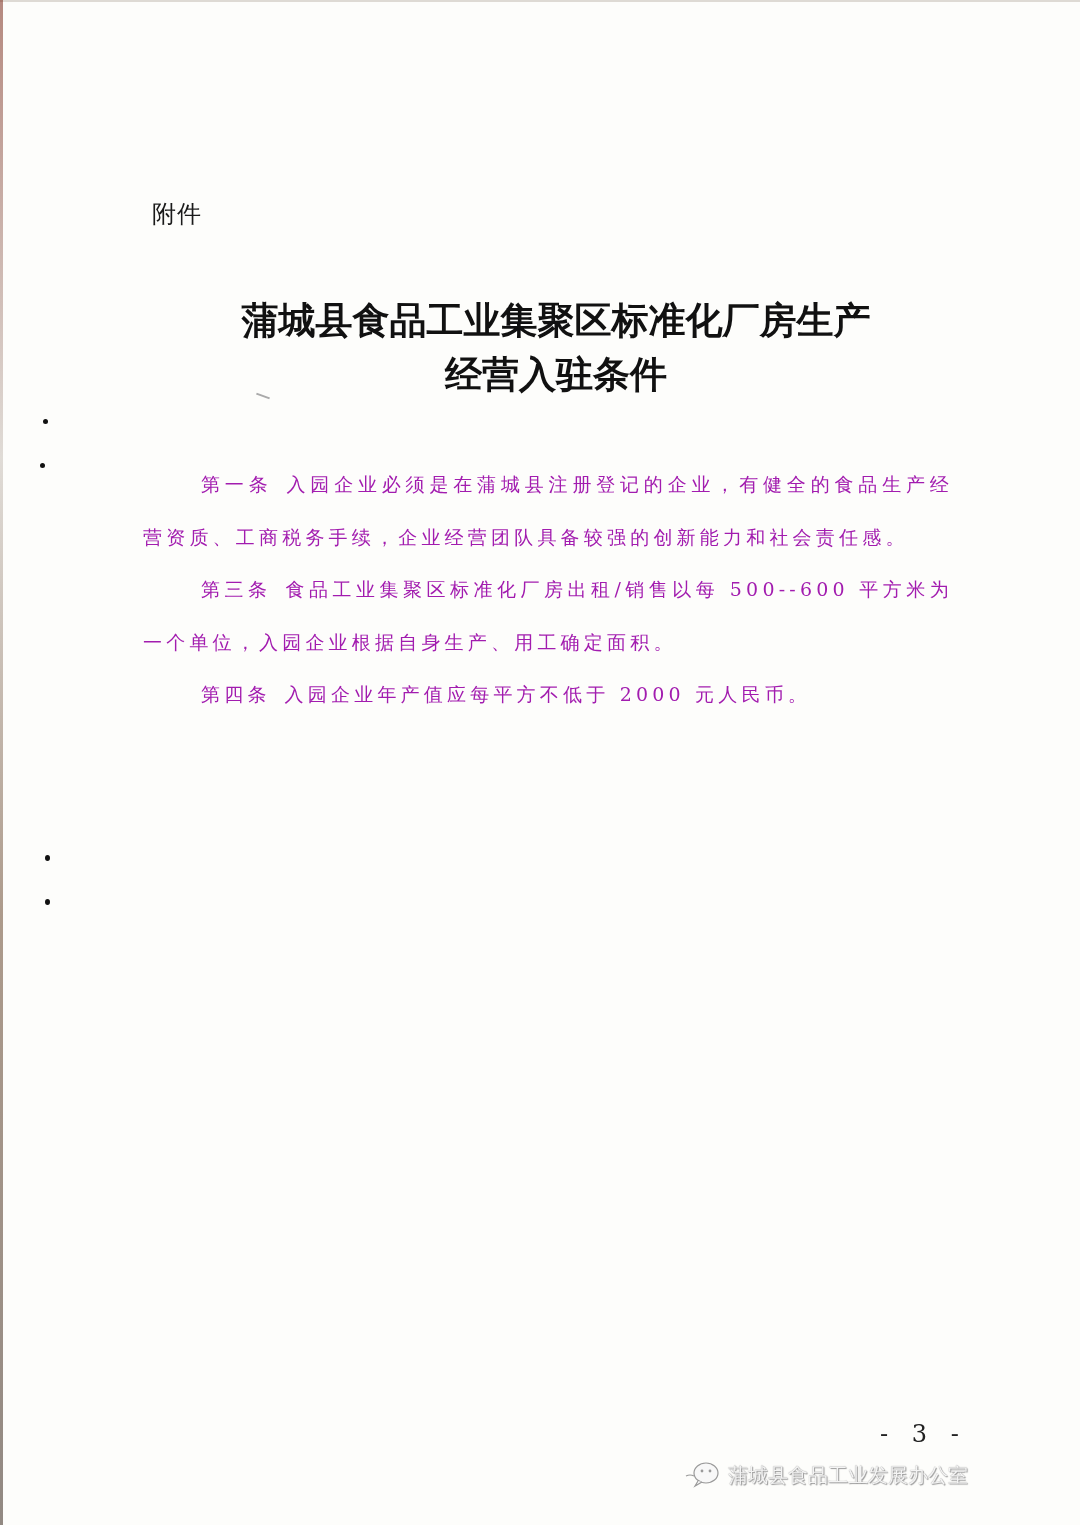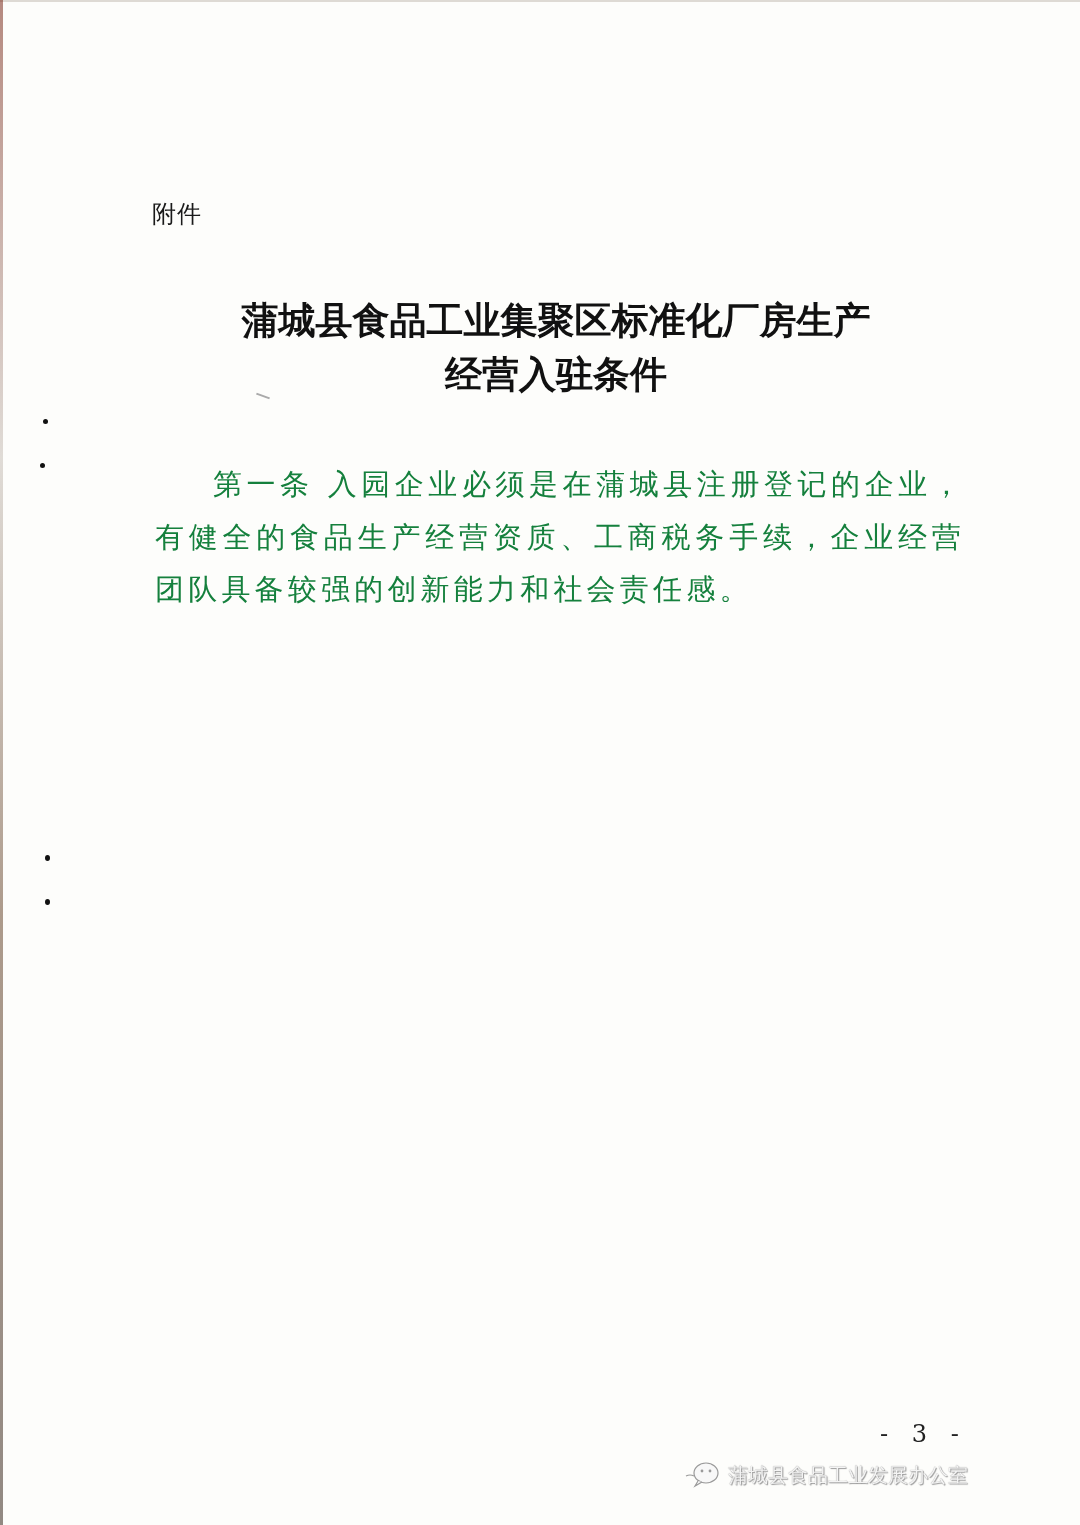--- a/index.html
+++ b/index.html
@@ -45,27 +45,27 @@
       font-family: "DejaVu Serif", "Liberation Serif", serif;
       font-weight: bold;
       font-size: 37px;
       letter-spacing: 0px;
       color: #111;
     }
     .title.line1 { top: 296px; left: 16px; }
     .title.line2 { top: 350px; left: 16px; }
     .body-text {
       position: absolute;
-      left: 155px;
+      left: 143px;
       top: 458px;
       width: 810px;
-      font-size: 29px;
+      font-size: 19px;
       line-height: 52.5px;
       letter-spacing: 4.2px;
-      color: #15803d;
+      color: #a21caf;
     }
     .article {
       margin: 0;
       text-indent: 58px;
       text-align: justify;
     }
     .article-num {
       margin-right: 14px;
     }
     .page-number {
@@ -116,20 +116,26 @@
 <div class="attachment-label">附件</div>
 
 <div class="title line1">蒲城县食品工业集聚区标准化厂房生产</div>
 <div class="title line2">经营入驻条件</div>
 <div class="title-speck"></div>
 
 <div class="body-text">
   <p class="article">
     <span class="article-num">第一条</span><span>入园企业必须是在蒲城县注册登记的企业，有健全的食品生产经营资质、工商税务手续，企业经营团队具备较强的创新能力和社会责任感。</span>
   </p>
+  <p class="article">
+    <span class="article-num">第三条</span><span>食品工业集聚区标准化厂房出租/销售以每 500--600 平方米为一个单位，入园企业根据自身生产、用工确定面积。</span>
+  </p>
+  <p class="article">
+    <span class="article-num">第四条</span><span>入园企业年产值应每平方不低于 2000 元人民币。</span>
+  </p>
 </div>
 
 <div class="speck" style="left:43px;top:419px;width:5px;height:5px;"></div>
 <div class="speck" style="left:40px;top:463px;width:5px;height:5px;"></div>
 <div class="speck" style="left:45px;top:855px;width:5px;height:6px;"></div>
 <div class="speck" style="left:45px;top:899px;width:5px;height:6px;"></div>
 
 <div class="page-number">- 3 -</div>
 
 <div class="watermark">

